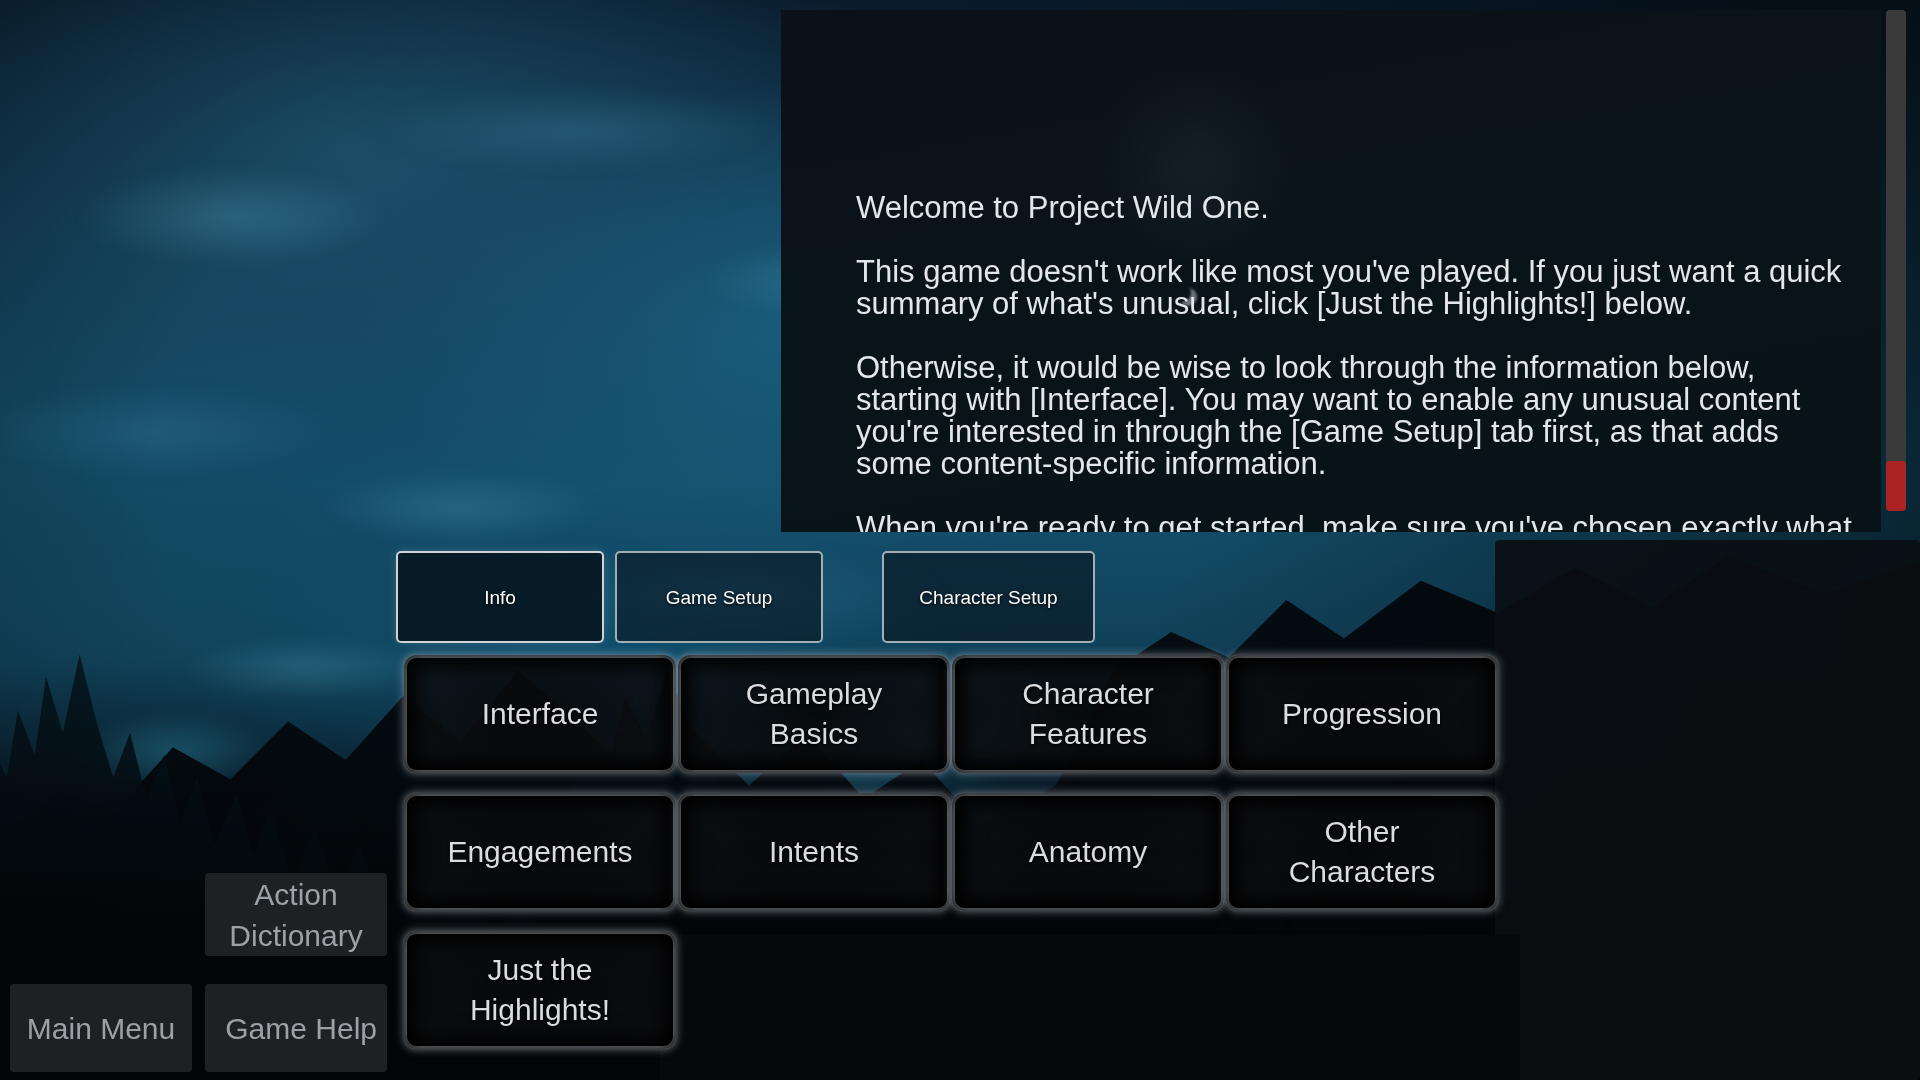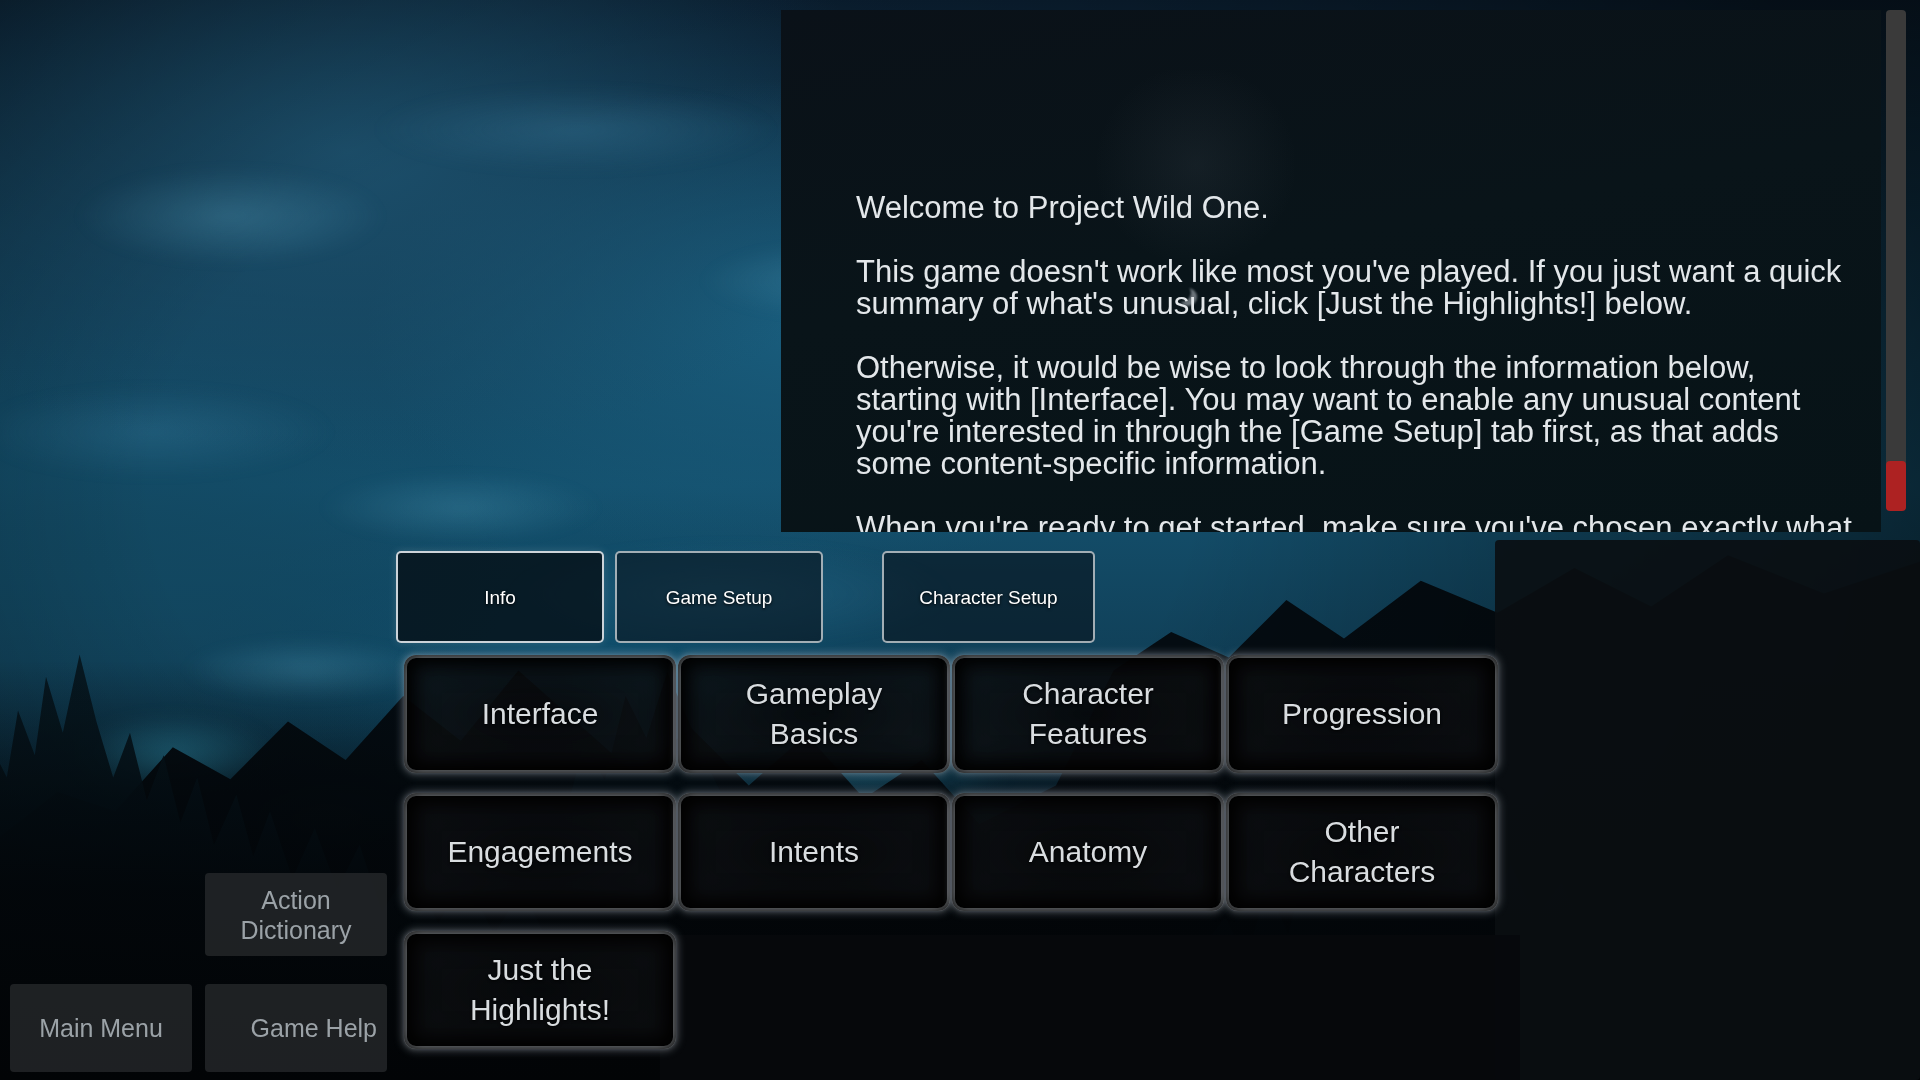--- a/index.html
+++ b/index.html
@@ -233,22 +233,22 @@
     pointer-events: none;
   }
   .gbtn--solo { grid-column: 1 / 2; }
 
   
   .side-btn {
     position: absolute;
     display: flex; align-items: center; justify-content: center;
     text-align: center;
     color: #9ba2a7;
-    font-size: 25px;
-    line-height: 30px;
+    font-size: 30px;
+    line-height: 41px;
     background: rgba(38,40,43,.80);
     border-radius: 4px;
     padding: 0 10px;
   }
   #btn-action-dictionary { left: 205px; top: 873px; width: 182px; height: 83px; }
   #btn-main-menu        { left: 10px;  top: 984px; width: 182px; height: 88px; }
   #btn-game-help        { left: 205px; top: 984px; width: 182px; height: 88px; justify-content: flex-end; }
 </style>
 </head>
 <body>

